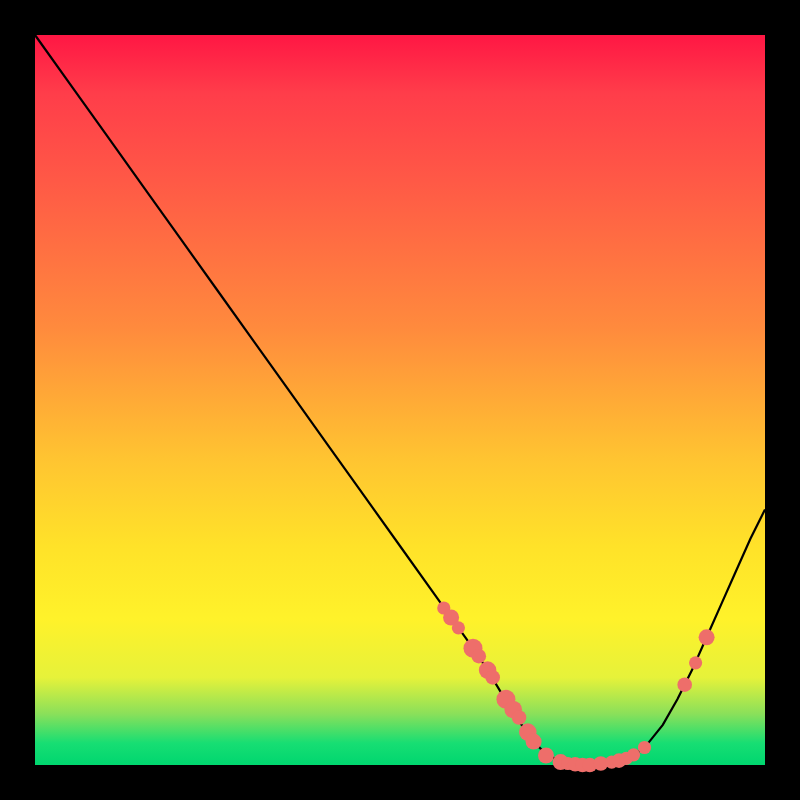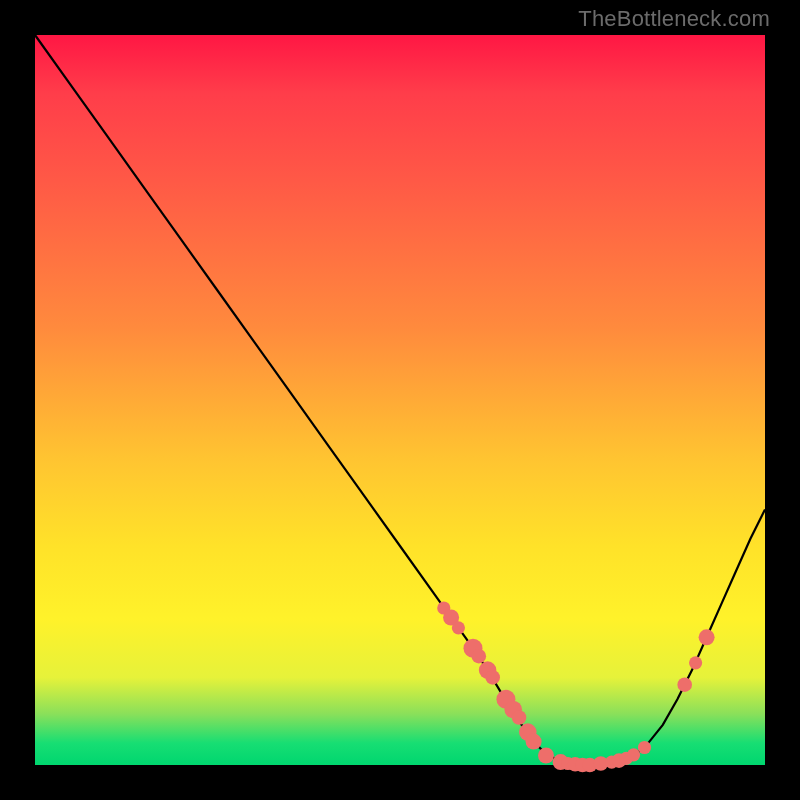--- a/index.html
+++ b/index.html
@@ -48,21 +48,20 @@
     height: 730px;
     overflow: visible;
   }
   .curve { fill: none; stroke: #000; stroke-width: 2.2; }
   .marker { fill: #ee6e6a; }
 </style>
 </head>
 <body>
 
 <div class="stage">
-  <div class="watermark">TheBottleneck.com</div>
   <div class="plot-area"></div>
   <svg class="overlay" viewBox="0 0 730 730" preserveAspectRatio="none">
     <path class="curve" d="M0.0 0.0 L36.5 51.1 L73.0 102.2 L109.5 153.3 L146.0 204.4 L182.5 255.5 L219.0 306.6 L255.5 357.7 L292.0 408.8 L328.5 459.9 L365.0 511.0 L401.5 562.1 L438.0 613.2 L452.6 635.1 L474.5 671.6 L496.4 704.5 L511.0 719.0 L525.6 726.4 L540.2 730.0 L554.8 730.0 L569.4 730.0 L584.0 726.4 L598.6 721.2 L613.2 708.1 L627.8 689.9 L642.4 664.3 L657.0 635.1 L671.6 602.3 L686.2 569.4 L700.8 536.5 L715.4 503.7 L730.0 474.5"></path>
     <g>
         <circle cx="408.8" cy="573.0" r="6.6" class="marker"></circle>
         <circle cx="416.1" cy="582.5" r="8.0" class="marker"></circle>
         <circle cx="423.4" cy="592.8" r="6.6" class="marker"></circle>
         <circle cx="438.0" cy="613.2" r="9.5" class="marker"></circle>
         <circle cx="443.8" cy="621.2" r="7.3" class="marker"></circle>
         <circle cx="452.6" cy="635.1" r="8.8" class="marker"></circle>

